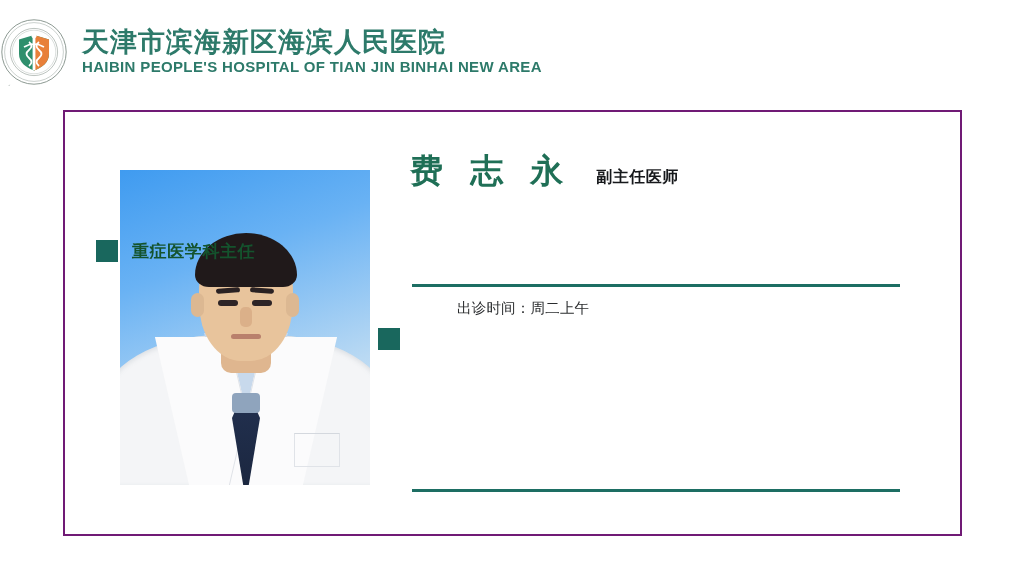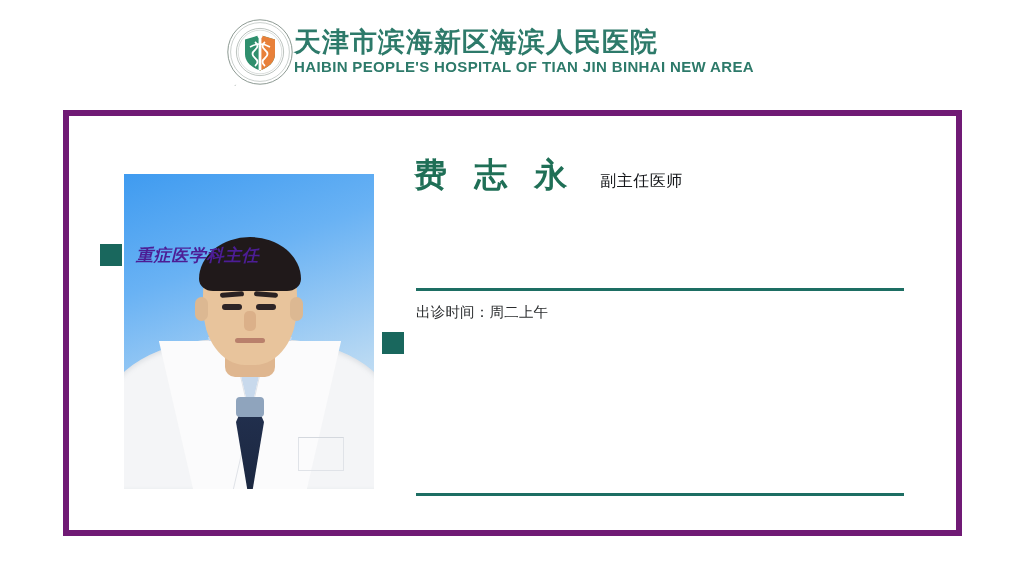--- a/index.html
+++ b/index.html
@@ -21,21 +21,21 @@
 
   
   #header {
     position: absolute;
     left: 0;
     top: 14px;
     width: 980px;
     height: 76px;
     display: flex;
     align-items: center;
-    justify-content: center;
+    gap: 14px;
   }
 
   #logo-emblem {
     width: 68px;
     height: 68px;
     flex: 0 0 68px;
     position: relative;
   }
 
   #hospital-names {
@@ -63,21 +63,21 @@
     white-space: nowrap;
   }
 
   
   #card-frame {
     position: absolute;
     left: 63px;
     top: 110px;
     width: 899px;
     height: 426px;
-    border: 6px solid #701a75;
+    border: 2px solid #701a75;
     background: #ffffff;
   }
 
   
   #portrait {
     position: absolute;
     left: 55px;
     top: 58px;
     width: 250px;
     height: 315px;
@@ -168,21 +168,21 @@
   #doctor-name {
     font-size: 33px;
     font-weight: 700;
     color: #1f6f56;
     letter-spacing: 9px;
     line-height: 1;
   }
 
   #doctor-rank {
     font-size: 16px;
-    font-weight: 400;
+    font-weight: 700;
     color: #16181b;
     letter-spacing: 0.5px;
     line-height: 1;
   }
 
   
   #dept-row {
     position: absolute;
     left: 31px;
     top: 128px;
@@ -194,24 +194,23 @@
   .accent-square {
     width: 22px;
     height: 22px;
     background: #19675d;
     flex: 0 0 22px;
   }
 
   #dept-title {
     font-size: 17px;
     font-weight: 700;
-    color: #4c1d95;
+    color: #14532d;
     letter-spacing: 0.6px;
     line-height: 1;
-    font-style: italic;
   }
 
   #dept-underline {
     position: absolute;
     left: 347px;
     top: 172px;
     width: 488px;
     height: 3px;
     background: #1d6e63;
   }
@@ -229,20 +228,21 @@
     width: 490px;
     font-size: 14.5px;
     line-height: 2.15;
     color: #2a2c2e;
     letter-spacing: 0.2px;
     text-align: justify;
   }
 
   #bio-clinic {
     margin-top: 0;
+    margin-left: 45px;
   }
 
   #bottom-divider {
     position: absolute;
     left: 347px;
     top: 377px;
     width: 488px;
     height: 3px;
     background: #1d6e63;
   }

